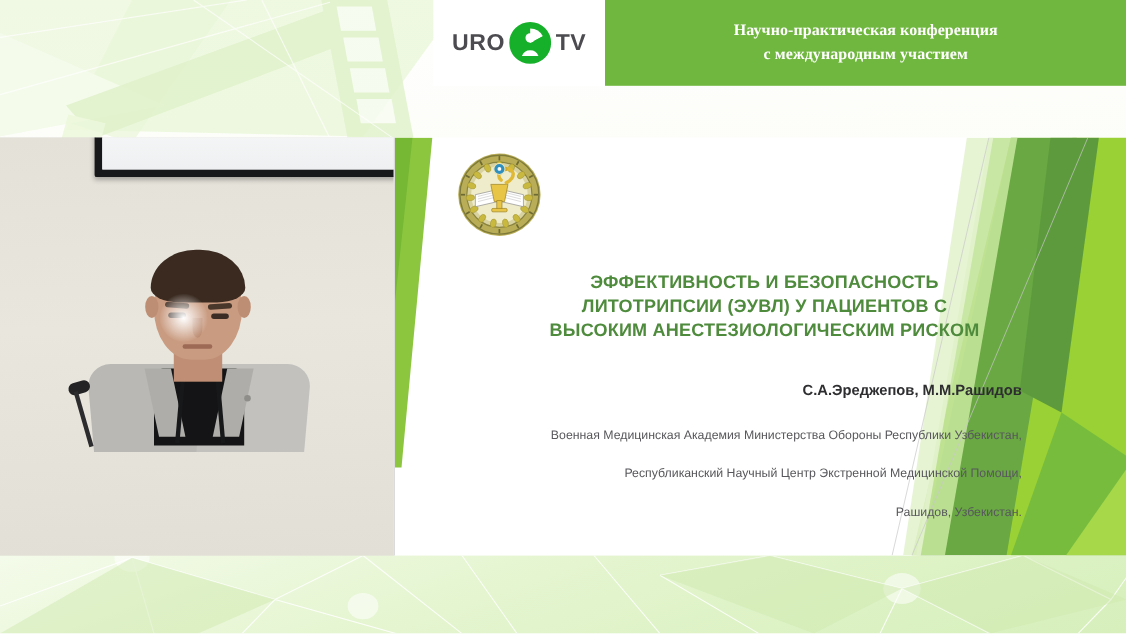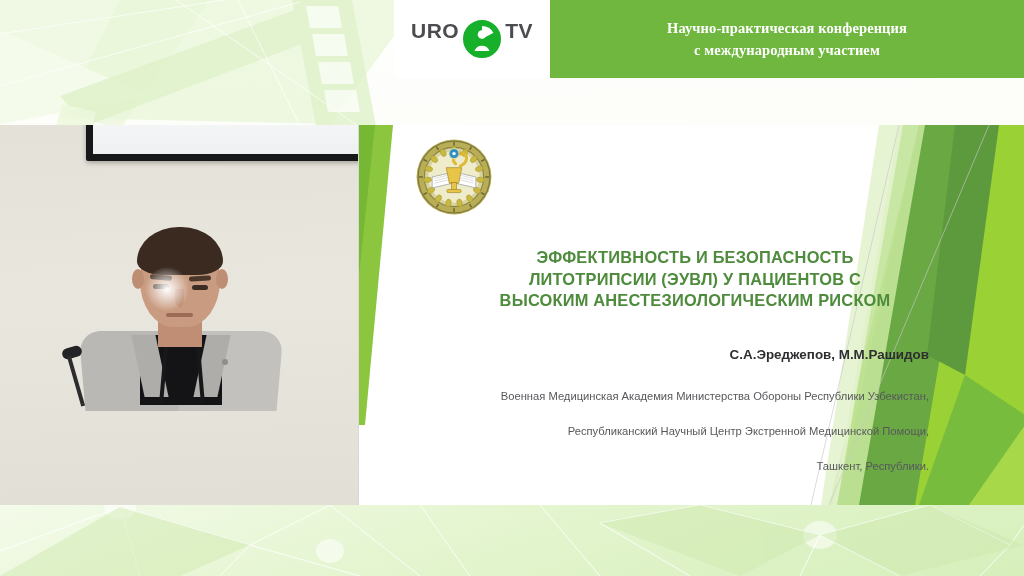--- a/index.html
+++ b/index.html
@@ -16,21 +16,21 @@
         linear-gradient(178deg,#ffffff 0%,#fbfdf6 38%,#f2f9e8 72%,#eaf6dc 100%);
   }
   .bg-poly{position:absolute;inset:0;opacity:.85;}
   .bg-bottom{position:absolute;left:0;right:0;top:505px;height:71px;
       background:linear-gradient(160deg,#f4fbea 0%,#e4f5cf 45%,#d6efbb 100%);}
   .bg-bottom-lines{position:absolute;left:0;right:0;top:505px;height:71px;}
 
   
   .hdr-logo-box{position:absolute;left:394px;top:0;width:156px;height:78px;
       background:#ffffff;display:flex;align-items:center;justify-content:center;}
-  .uro-logo{display:flex;gap:2px;}
+  .uro-logo{display:flex;align-items:center;gap:2px;}
   .uro-text{font-size:21px;font-weight:700;color:#4b4b50;letter-spacing:.5px;
       font-family:"Liberation Sans",sans-serif;}
   .uro-mark{width:40px;height:40px;margin:0 1px;}
 
   .hdr-banner{position:absolute;left:550px;top:0;width:474px;height:78px;
       background:#70b73f;display:flex;flex-direction:column;
       align-items:center;justify-content:center;}
   .hdr-line{color:#ffffff;font-weight:700;font-size:14.5px;line-height:1.55;
       letter-spacing:.1px;white-space:nowrap;font-family:Liberation Serif, serif;}
   .hdr-line.l3{font-size:14.2px;}
@@ -342,18 +342,18 @@
       <div>ЭФФЕКТИВНОСТЬ И БЕЗОПАСНОСТЬ</div>
       <div>ЛИТОТРИПСИИ (ЭУВЛ) У ПАЦИЕНТОВ С</div>
       <div>ВЫСОКИМ АНЕСТЕЗИОЛОГИЧЕСКИМ РИСКОМ</div>
     </div>
 
     <div class="slide-authors">С.А.Эреджепов, М.М.Рашидов</div>
 
     <div class="slide-affil">
       <div>Военная Медицинская Академия Министерства Обороны Республики Узбекистан,</div>
       <div>Республиканский Научный Центр Экстренной Медицинской Помощи,</div>
-      <div>Ташкент, Республики.</div>
+      <div>Рашидов, Узбекистан.</div>
     </div>
 
   </div>
 
 </div>
 
 </body></html>

